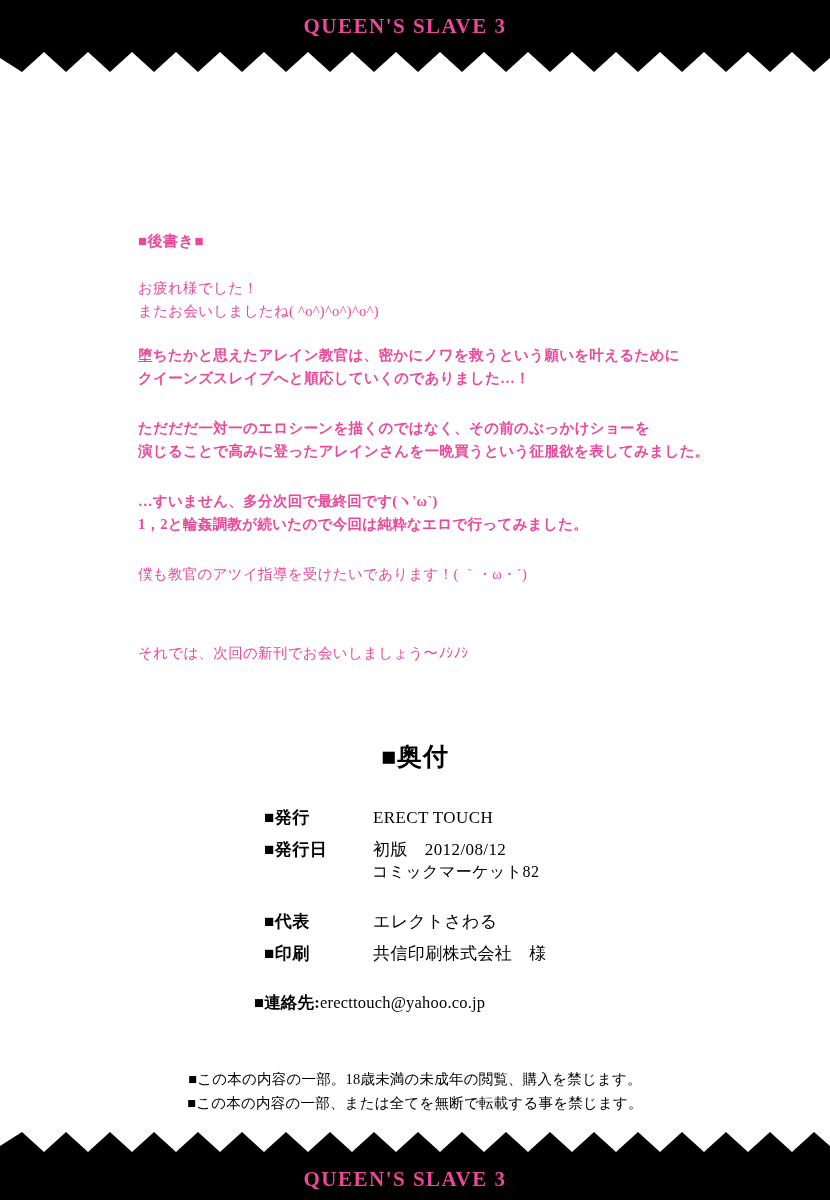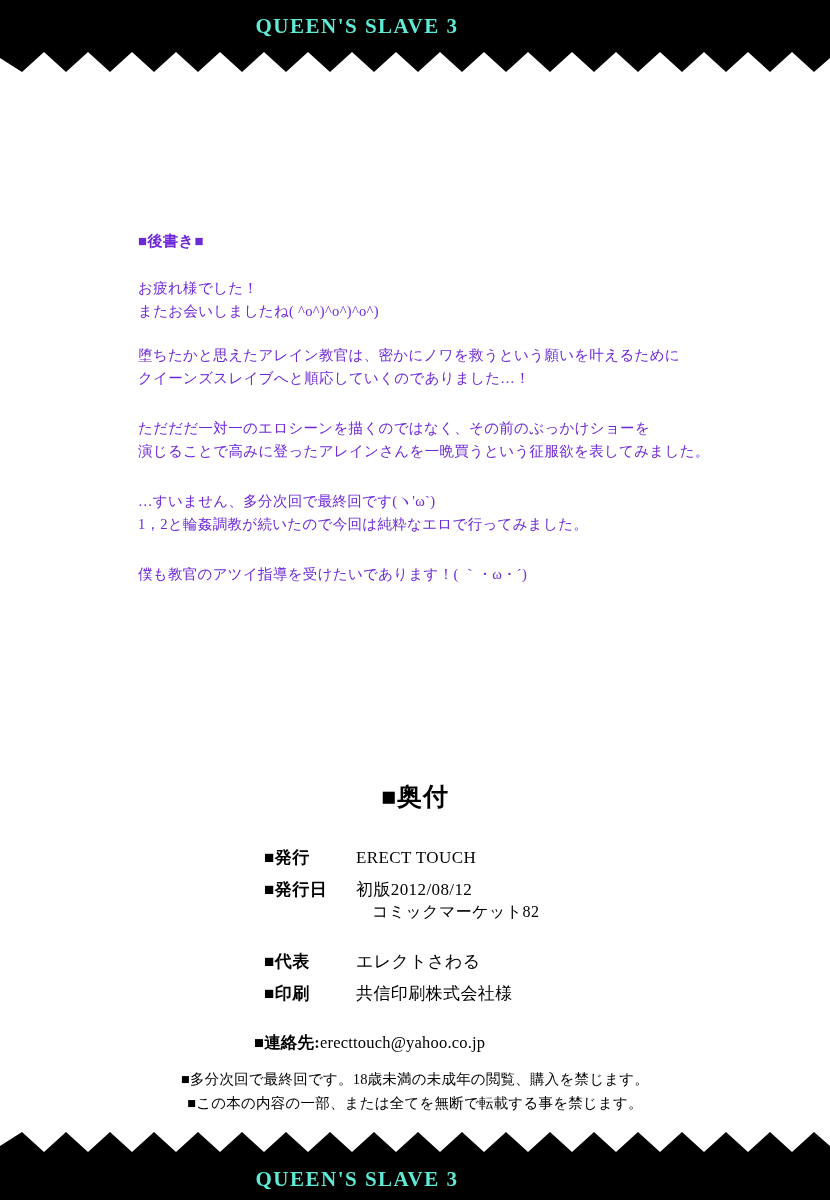--- a/index.html
+++ b/index.html
@@ -34,21 +34,22 @@
   }
   .band-title {
     position: absolute;
     left: 0;
     width: 714px;
     text-align: center;
     font-family: "Liberation Serif", serif;
     font-size: 21px;
     font-weight: bold;
     letter-spacing: 1.5px;
-    color: #5eead4;
+    color: #ec4899;
+    padding-left: 48px;
   }
   .band-top .band-title { top: 14px; }
   .band-bottom .band-title { top: 11px; }
 
   
   .zig {
     position: absolute;
     left: 0;
     width: 830px;
     height: 26px;
@@ -59,67 +60,68 @@
   .zig-bottom { bottom: 44px; transform: scaleY(-1); }
   .zig svg { display: block; }
 
   
   .afterword {
     position: absolute;
     left: 138px;
     top: 232px;
     width: 600px;
     font-family: "Liberation Serif", serif;
-    color: #6d28d9;
+    color: #ec4899;
   }
   .aw-heading {
     font-size: 15px;
     font-weight: bold;
     margin: 0 0 26px 0;
     letter-spacing: 0.5px;
   }
   .aw-para {
     font-size: 14.5px;
     line-height: 1.62;
     margin: 4px 0 20px 0;
     letter-spacing: 0.3px;
   }
-  .aw-para.gap-lg { margin-bottom: 26px; }
+  .aw-para.gap-lg { margin-bottom: 26px; font-weight: bold; }
   .aw-closing {
     font-size: 14.5px;
     line-height: 1.6;
     margin: 56px 0 0 0;
     letter-spacing: 0.3px;
   }
 
   
   .colophon {
     position: absolute;
     left: 0;
-    top: 780px;
+    top: 740px;
     width: 830px;
   }
   .colo-title {
     text-align: center;
     font-size: 25px;
     font-weight: bold;
     margin: 0 0 26px 0;
     letter-spacing: 1px;
   }
   .colo-rows {
     width: 310px;
     margin: 0 auto 0 auto;
     padding-left: 8px;
   }
   .colo-row {
     display: flex;
     align-items: baseline;
     font-size: 17px;
     line-height: 1.5;
     white-space: nowrap;
+    gap: 17px;
   }
   .colo-label {
     width: 92px;
     flex: 0 0 92px;
     font-weight: bold;
     letter-spacing: 0.5px;
   }
   .colo-value {
     letter-spacing: 0.4px;
     margin-top: 6px;
@@ -177,20 +179,21 @@
   <div class="aw-heading">■後書き■</div>
   <p class="aw-para" style="white-space:pre-line;">お疲れ様でした！
 またお会いしましたね( ^o^)^o^)^o^)</p>
   <p class="aw-para gap-lg" style="white-space:pre-line;">堕ちたかと思えたアレイン教官は、密かにノワを救うという願いを叶えるために
 クイーンズスレイブへと順応していくのでありました…！</p>
   <p class="aw-para gap-lg" style="white-space:pre-line;">ただだだ一対一のエロシーンを描くのではなく、その前のぶっかけショーを
 演じることで高みに登ったアレインさんを一晩買うという征服欲を表してみました。</p>
   <p class="aw-para gap-lg" style="white-space:pre-line;">…すいません、多分次回で最終回です(ヽ'ω`)
 1，2と輪姦調教が続いたので今回は純粋なエロで行ってみました。</p>
   <p class="aw-para" style="white-space:pre-line;">僕も教官のアツイ指導を受けたいであります！( ｀・ω・´)ゞ</p>
+  <p class="aw-closing">それでは、次回の新刊でお会いしましょう〜ﾉｼﾉｼ</p>
 </div>
 
 <div class="colophon">
   <div class="colo-title">■奥付</div>
 
   <div class="colo-rows">
     <div class="colo-row">
       <span class="colo-label">■発行</span>
       <span class="colo-value">ERECT TOUCH</span>
     </div>
@@ -216,21 +219,21 @@
     </div>
   </div>
 
   <div class="colo-contact">
     <span class="lbl">■連絡先:</span><span>erecttouch@yahoo.co.jp</span>
   </div>
 
 </div>
 
 <div class="notices">
-  <div class="notice-line">■多分次回で最終回です。18歳未満の未成年の閲覧、購入を禁じます。</div>
+  <div class="notice-line">■この本の内容の一部。18歳未満の未成年の閲覧、購入を禁じます。</div>
   <div class="notice-line">■この本の内容の一部、または全てを無断で転載する事を禁じます。</div>
 </div>
 
 <div class="zig zig-bottom">
   <svg width="830" height="26" viewBox="0 0 830 26" preserveAspectRatio="none">
     <path d="M0,0 L0,10 L22,24 L44,4 L66,24 L88,4 L110,24 L132,4 L154,24 L176,4 L198,24 L220,4 L242,24 L264,4 L286,24 L308,4 L330,24 L352,4 L374,24 L396,4 L418,24 L440,4 L462,24 L484,4 L506,24 L528,4 L550,24 L572,4 L594,24 L616,4 L638,24 L660,4 L682,24 L704,4 L726,24 L748,4 L770,24 L792,4 L814,24 L830,10 L830,0 Z" fill="#000000"></path>
   </svg>
 </div>
 
 <div class="band band-bottom">

